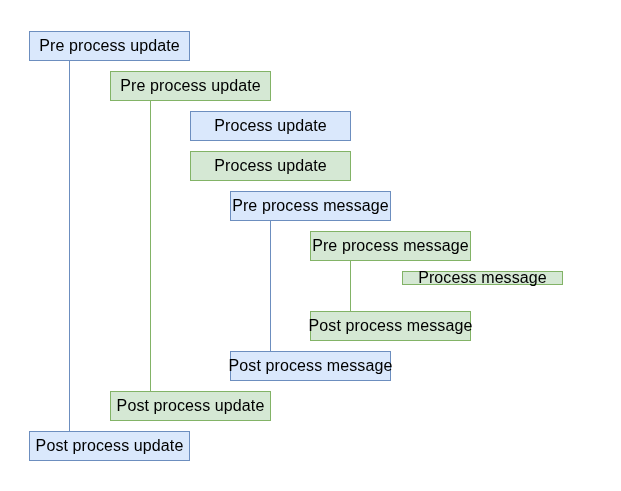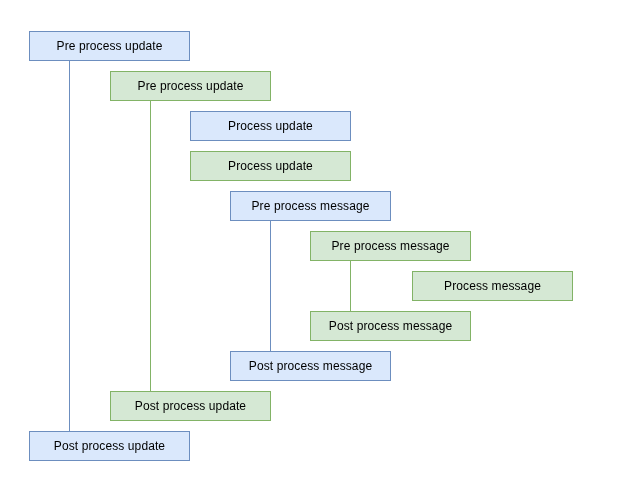--- a/index.html
+++ b/index.html
@@ -19,21 +19,21 @@
     overflow: hidden;
   }
   .node {
     position: absolute;
     box-sizing: border-box;
     border-width: 1px;
     border-style: solid;
     display: flex;
     align-items: center;
     justify-content: center;
-    font-size: 12px;
+    font-size: 16px;
     line-height: 1.2;
     color: #000000;
     text-align: center;
     white-space: nowrap;
     letter-spacing: 0.1px;
   }
   .node.blue {
     background: #dae8fc;
     border-color: #6c8ebf;
   }
@@ -70,21 +70,21 @@
   <div class="node green" style="left:110px; top:71px;  width:161px; height:30px;">Pre process update</div>
 
   <div class="node blue" style="left:190px; top:111px; width:161px; height:30px;">Process update</div>
 
   <div class="node green" style="left:190px; top:151px; width:161px; height:30px;">Process update</div>
 
   <div class="node blue" style="left:230px; top:191px; width:161px; height:30px;">Pre process message</div>
 
   <div class="node green" style="left:310px; top:231px; width:161px; height:30px;">Pre process message</div>
 
-  <div class="node green" style="left:412px; top:271px; width:161px; height:30px;text-align:center;">Process message</div>
+  <div class="node green" style="left:402px; top:271px; width:161px; height:14px;text-align:center;">Process message</div>
 
   <div class="node green" style="left:310px; top:311px; width:161px; height:30px;">Post process message</div>
 
   <div class="node blue" style="left:230px; top:351px; width:161px; height:30px;">Post process message</div>
 
   <div class="node green" style="left:110px; top:391px; width:161px; height:30px;">Post process update</div>
 
   <div class="node blue" style="left:29px;  top:431px; width:161px; height:30px;">Post process update</div>
 
   <div class="legend-group" style="left:430px; top:31px; width:161px; height:70px;">

